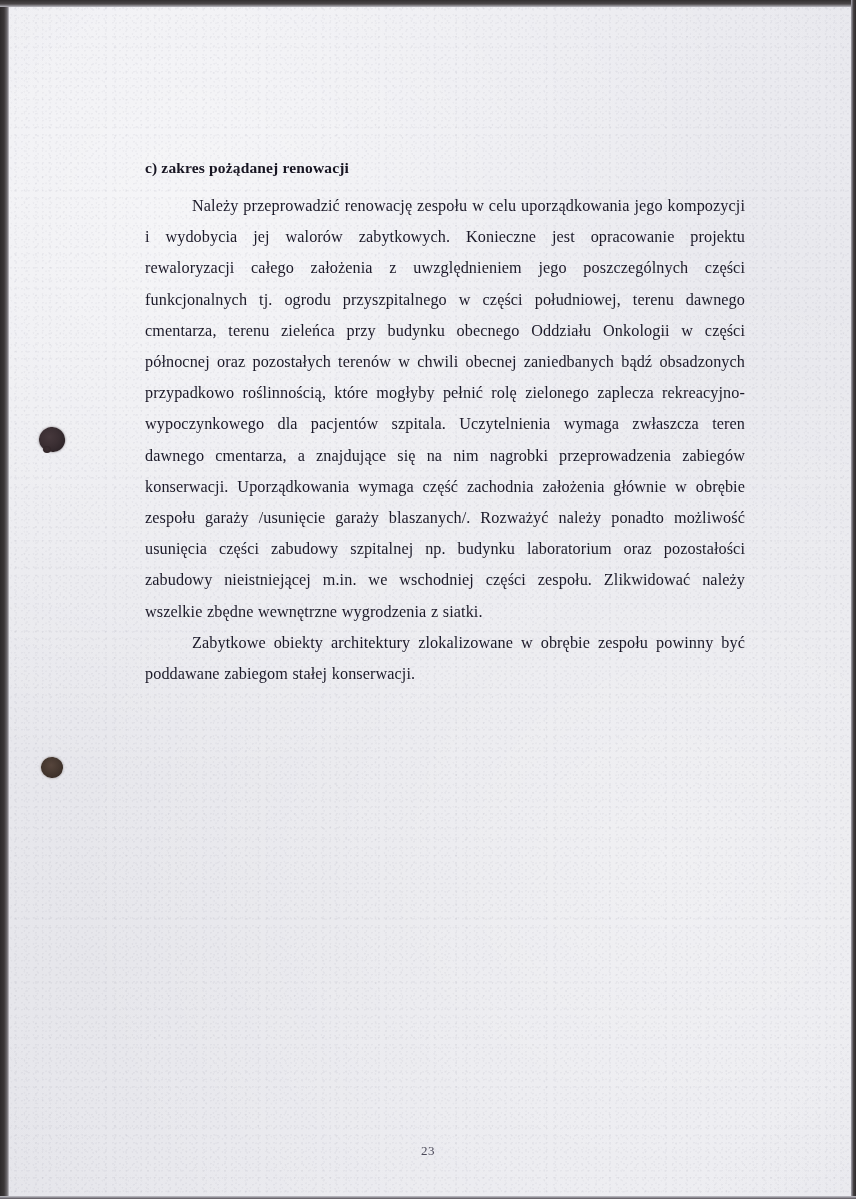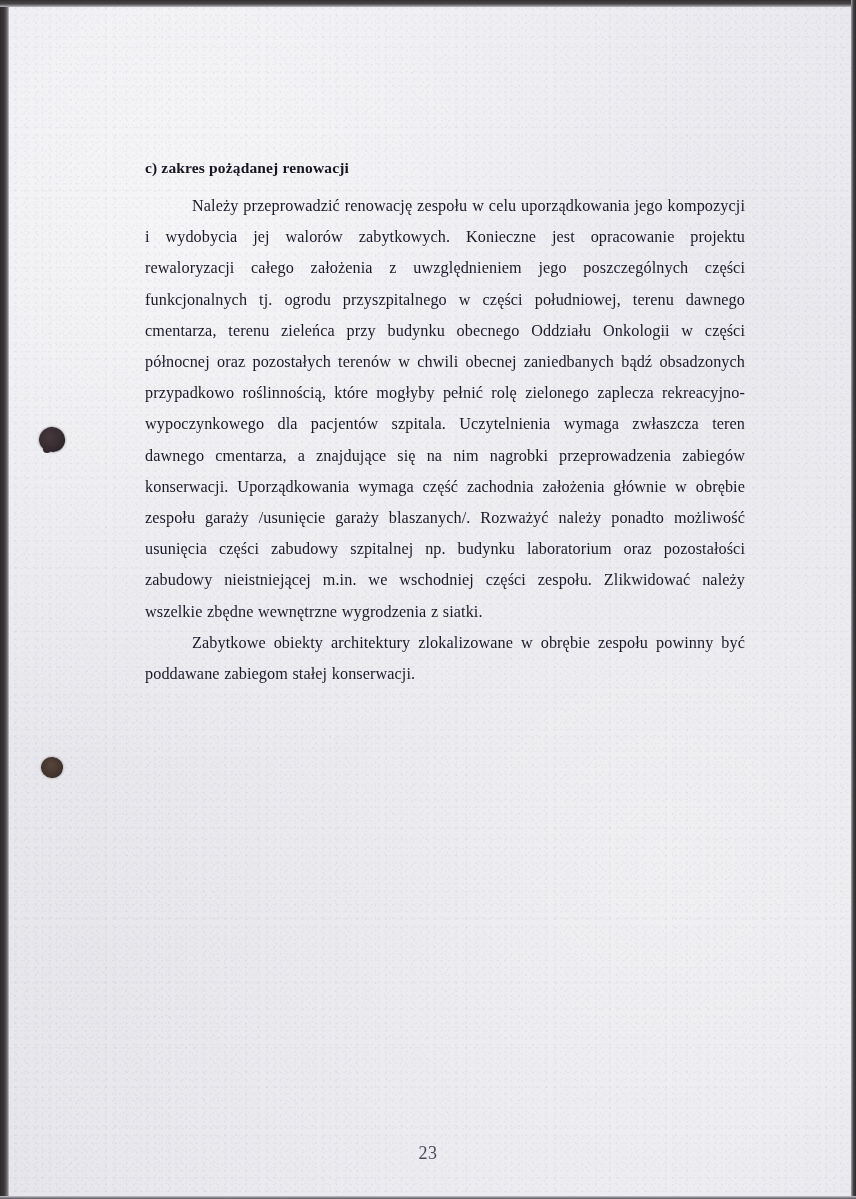--- a/index.html
+++ b/index.html
@@ -123,21 +123,21 @@
     transform: rotate(6deg);
   }
 
   
   #page-number {
     position: absolute;
     left: 0;
     top: 1143px;
     width: 856px;
     text-align: center;
-    font-size: 18px;
+    font-size: 13px;
     color: #4a4858;
     letter-spacing: 0.4px;
   }
 </style>
 </head>
 <body>
 
 <div id="page">
 
   <div id="paper-base"></div>

